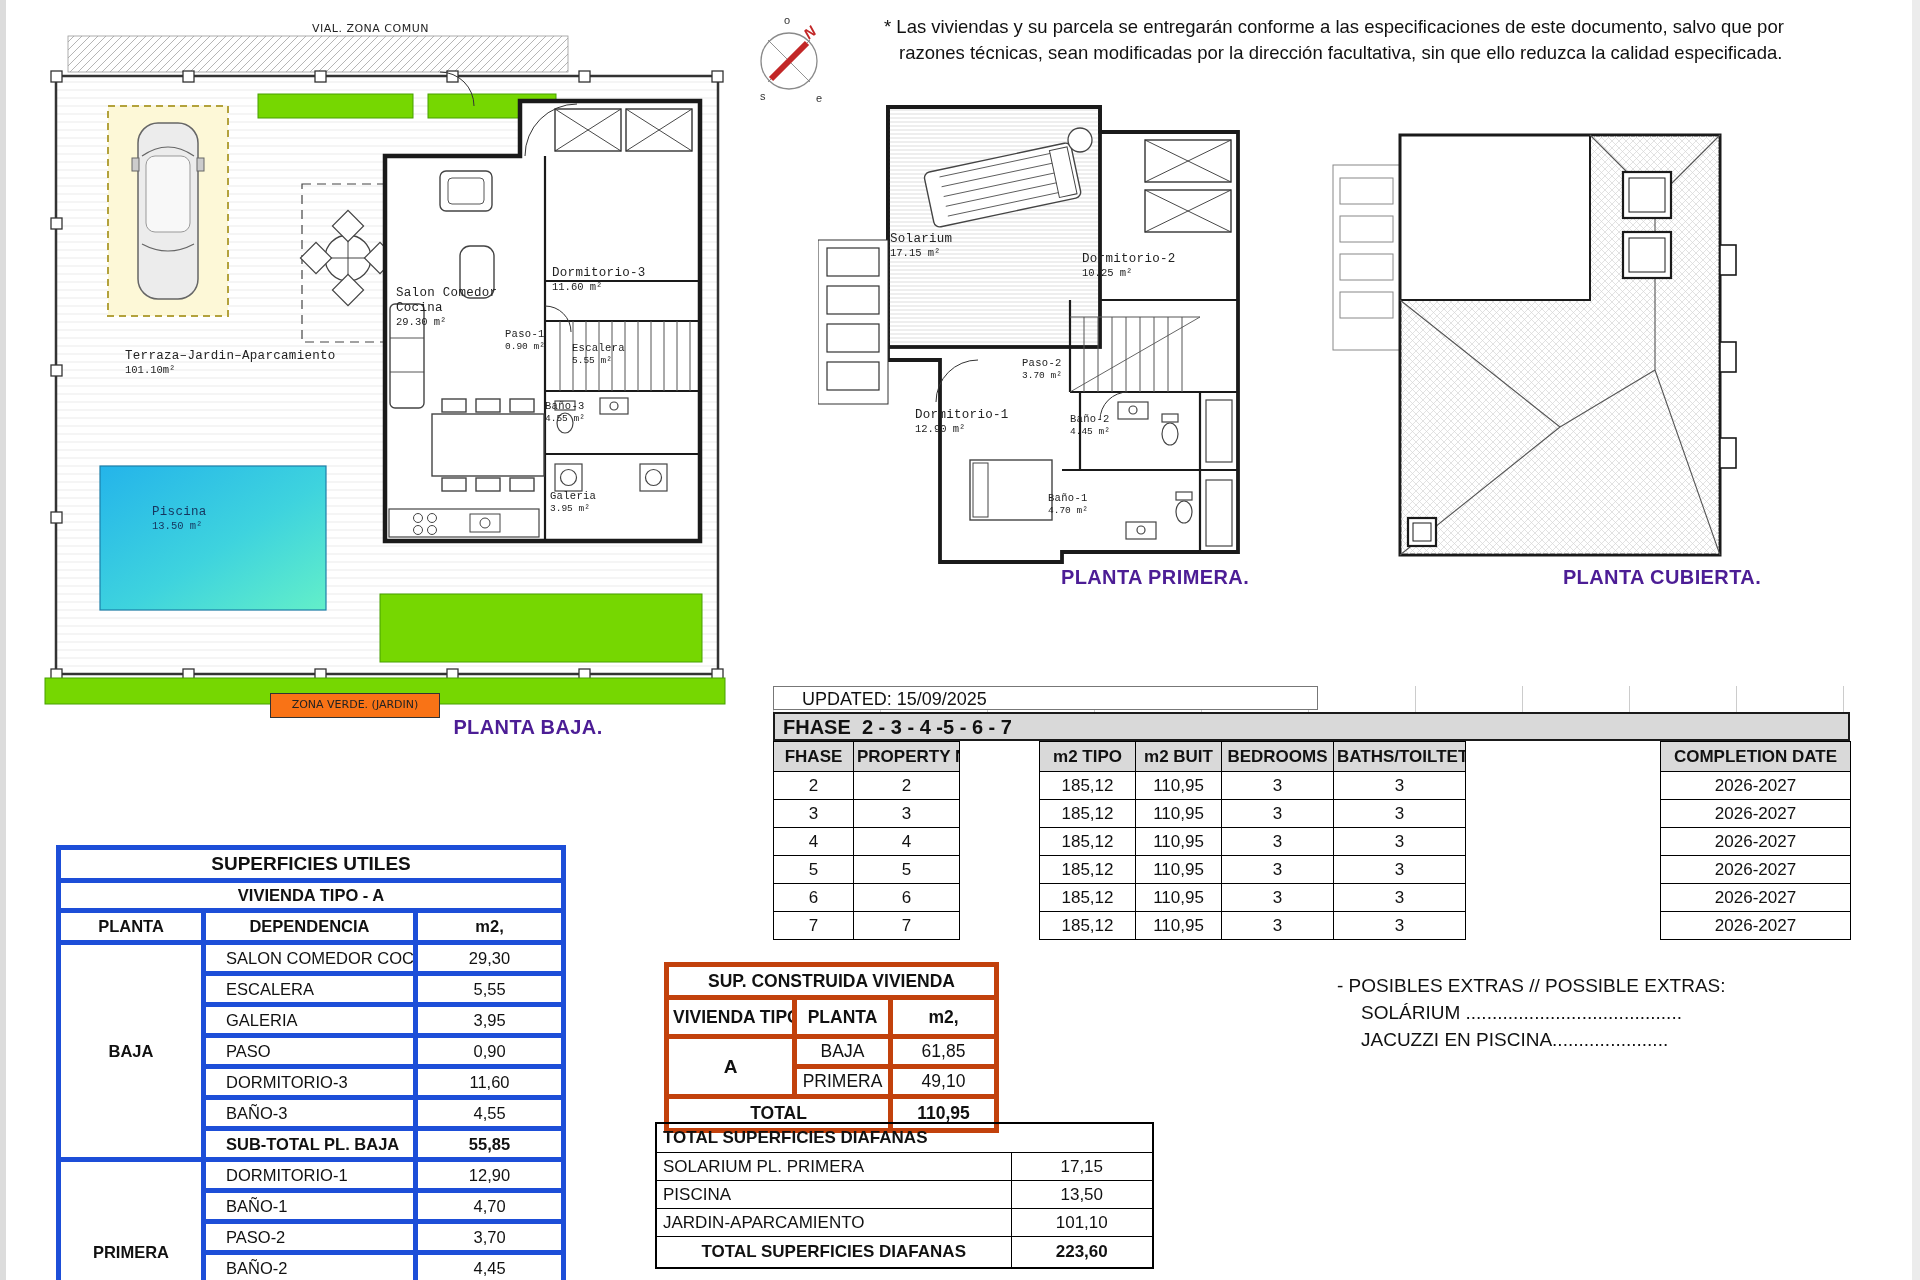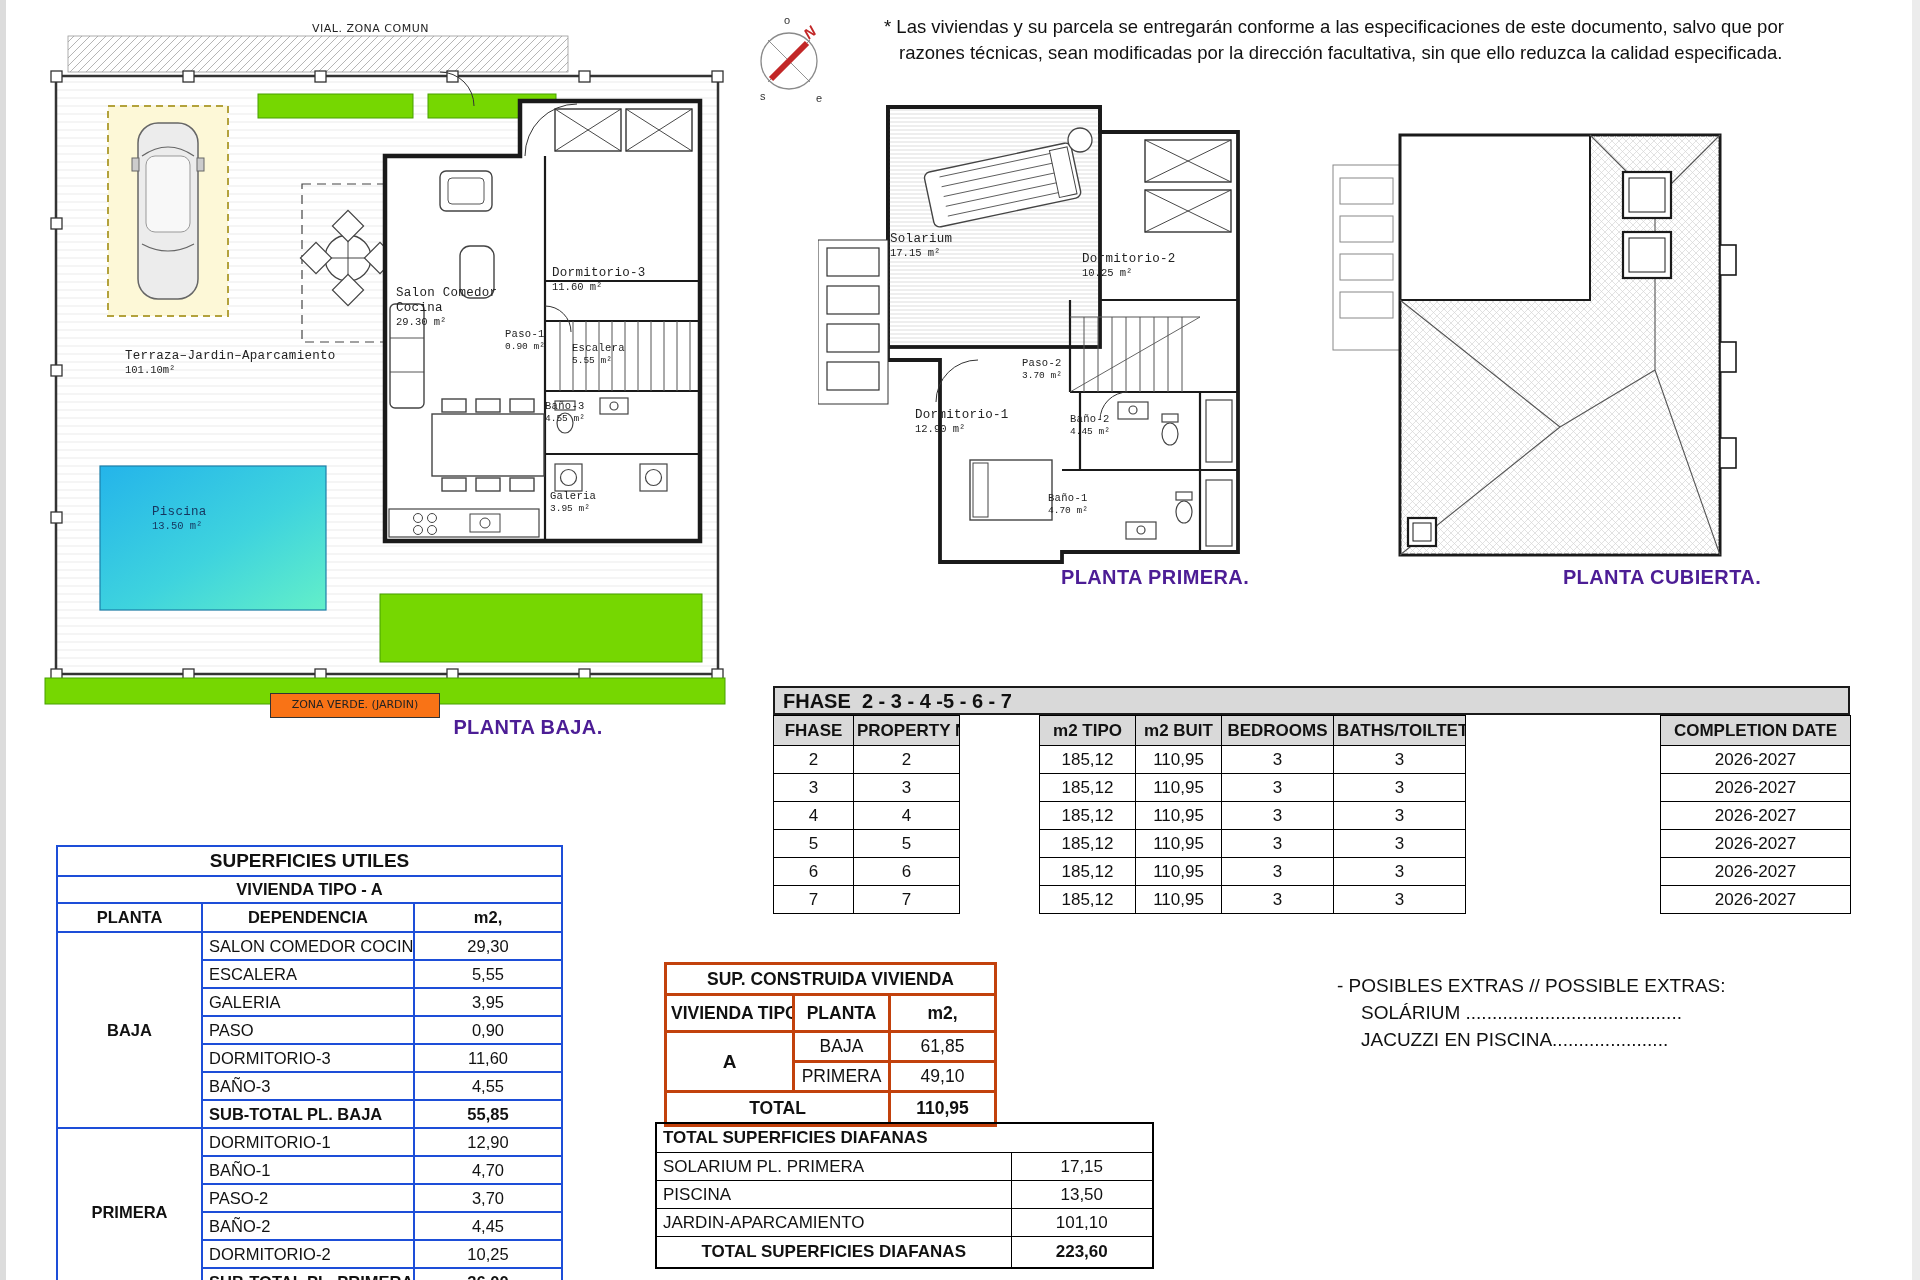--- a/index.html
+++ b/index.html
@@ -27,31 +27,31 @@
   .updated-box{position:absolute;left:0;top:0;width:545px;height:24px;background:#fff;border:1px solid #777;
      font-size:18px;line-height:24px;padding-left:28px;box-sizing:border-box}
   .banner{height:29px;background:#d9d9d9;border:2px solid #1a1a1a;font-size:20px;font-weight:bold;
      line-height:27px;padding-left:8px;box-sizing:border-box;white-space:pre}
   .fhase{width:1077px;font-size:17px}
   .fhase th,.fhase td{border:1px solid #000;text-align:center;height:27px;padding:0 3px}
   .fhase th{background:#d9d9d9;font-weight:bold;height:29px}
   .fhase .gap{border-top:0 !important;border-bottom:0 !important;background:#fff}
   
   .su{width:505px;font-size:16.5px;border:2px solid #000}
-  .su td{border:2px solid #1d4ed8;height:26px;padding:0 6px}
+  .su td{border:5px solid #1d4ed8;height:26px;padding:0 20px}
   .su .ttl{font-weight:bold;font-size:19px;text-align:center;height:28px}
   .su .sub2{font-weight:bold;text-align:center;height:25px}
   .su .hd{font-weight:bold;text-align:center;height:27px}
   .su .pl{font-weight:bold;text-align:center}
   .su .dep{text-align:left}
   .su .val{text-align:center}
   .su .b{font-weight:bold}
   
   .sc{width:330px;font-size:17.5px;border:2px solid #000}
-  .sc td{border:3px solid #c2410c;text-align:center;padding:0 4px}
+  .sc td{border:5px solid #c2410c;text-align:center;padding:0 4px}
   .sc .ttl{font-weight:bold;height:28px}
   .sc .hd{font-weight:bold;height:34px}
   .sc .r{height:30px}
   .sc .tot{font-weight:bold;height:34px}
   .sc .tipo{font-weight:bold;font-size:19px}
   
   .df{width:497px;font-size:17px;border:2px solid #000}
   .df td{border:1px solid #000;height:27px;padding:0 6px}
   .df .ttl{font-weight:bold;text-align:left;height:28px}
   .df .lab{text-align:left}
@@ -385,20 +385,23 @@
 
   <g fill="#fff" stroke="#1a1a1a" stroke-width="1.6">
     <rect x="395" y="125" width="16" height="30"></rect>
     <rect x="395" y="222" width="16" height="30"></rect>
     <rect x="395" y="318" width="16" height="30"></rect>
   </g>
 </svg>
 <div class="plan-title" style="left:1552px;top:566px;width:220px">PLANTA CUBIERTA.</div>
 
 <div class="abs" style="left:773px;top:686px;width:1077px">
+  <div class="updated-wrap">
+    <div class="updated-box">UPDATED: 15/09/2025</div>
+  </div>
   <div class="banner">FHASE  2 - 3 - 4 -5 - 6 - 7</div>
   <table class="fhase">
     <colgroup>
       <col style="width:80px">
         <col style="width:106px">
         <col style="width:80px">
         <col style="width:96px">
       <col style="width:86px">
         <col style="width:112px">
         <col style="width:132px">

